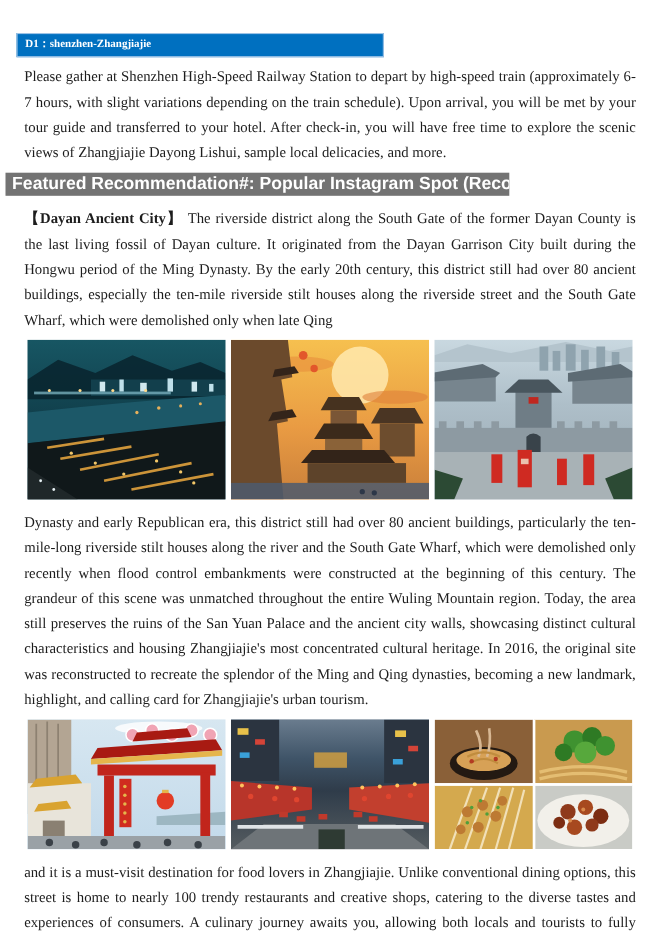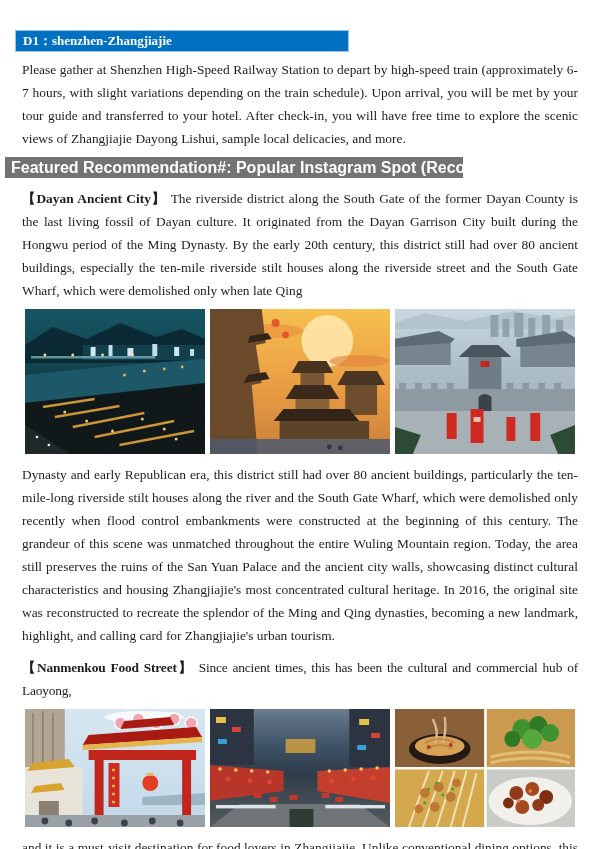--- a/index.html
+++ b/index.html
@@ -3,21 +3,21 @@
 <meta charset="utf-8">
 <style>
   html,body{margin:0;padding:0;background:#ffffff;}
   .page{
     position:relative;width:600px;height:849px;overflow:hidden;background:#ffffff;
     font-family:"Liberation Serif",serif;font-size:13.4px;color:#1d1d1d;
   }
   .day-bar{
     margin:30px 0 0 15px;width:334px;height:22px;box-sizing:border-box;
     background:#0070c0;border:1px solid #9dc3e6;
-    color:#ffffff;font-weight:bold;font-size:13px;line-height:20px;
+    color:#ffffff;font-weight:bold;font-size:10px;line-height:20px;
     padding-left:7px;white-space:nowrap;overflow:hidden;
   }
   .para{
     margin:9px 22px 0 22px;line-height:23px;text-align:justify;font-family:Liberation Serif, serif;
   }
   .para.intro{margin-top:6px;}
   .para.tight{letter-spacing:-0.18px;}
   .sec-label{font-weight:bold;margin-top:20px;}
   .red-banner{
     margin:7px 0 0 5px;width:458px;height:21px;box-sizing:border-box;
@@ -164,24 +164,20 @@
         </g>
         <rect x="79" y="108" width="7" height="5" fill="#f0e6d2" opacity="0.8"></rect>
         <path d="M0 118 L26 126 L18 145 L0 145 Z" fill="#2c4a34"></path>
         <path d="M181 116 L156 126 L164 145 L181 145 Z" fill="#2c4a34"></path>
       </svg>
     </figure>
   </div>
 
   <p class="para">Dynasty and early Republican era, this district still had over 80 ancient buildings, particularly the ten-mile-long riverside stilt houses along the river and the South Gate Wharf, which were demolished only recently when flood control embankments were constructed at the beginning of this century. The grandeur of this scene was unmatched throughout the entire Wuling Mountain region. Today, the area still preserves the ruins of the San Yuan Palace and the ancient city walls, showcasing distinct cultural characteristics and housing Zhangjiajie's most concentrated cultural heritage. In 2016, the original site was reconstructed to recreate the splendor of the Ming and Qing dynasties, becoming a new landmark, highlight, and calling card for Zhangjiajie's urban tourism.</p>
 
-  <p class="para tight">
-    <b class="sec-label">【Nanmenkou Food Street】</b>
-    <span>Since ancient times, this has been the cultural and commercial hub of Laoyong,</span>
-  </p>
 
   <div class="photo-row row2">
 
     <figure class="photo ph4" style="margin:0" title="Red Chinese archway (paifang) with gold trim, lantern and pink characters in the sky">
       <svg viewBox="0 0 181 118" preserveAspectRatio="none">
         <ellipse cx="120" cy="8" rx="40" ry="6" fill="#ffffff" opacity="0.8"></ellipse>
         <g fill="#f0a4b4" stroke="#ffffff" stroke-width="1.4">
           <circle cx="96" cy="14" r="6"></circle>
             <circle cx="114" cy="10" r="6"></circle>
           <circle cx="132" cy="14" r="6"></circle>

